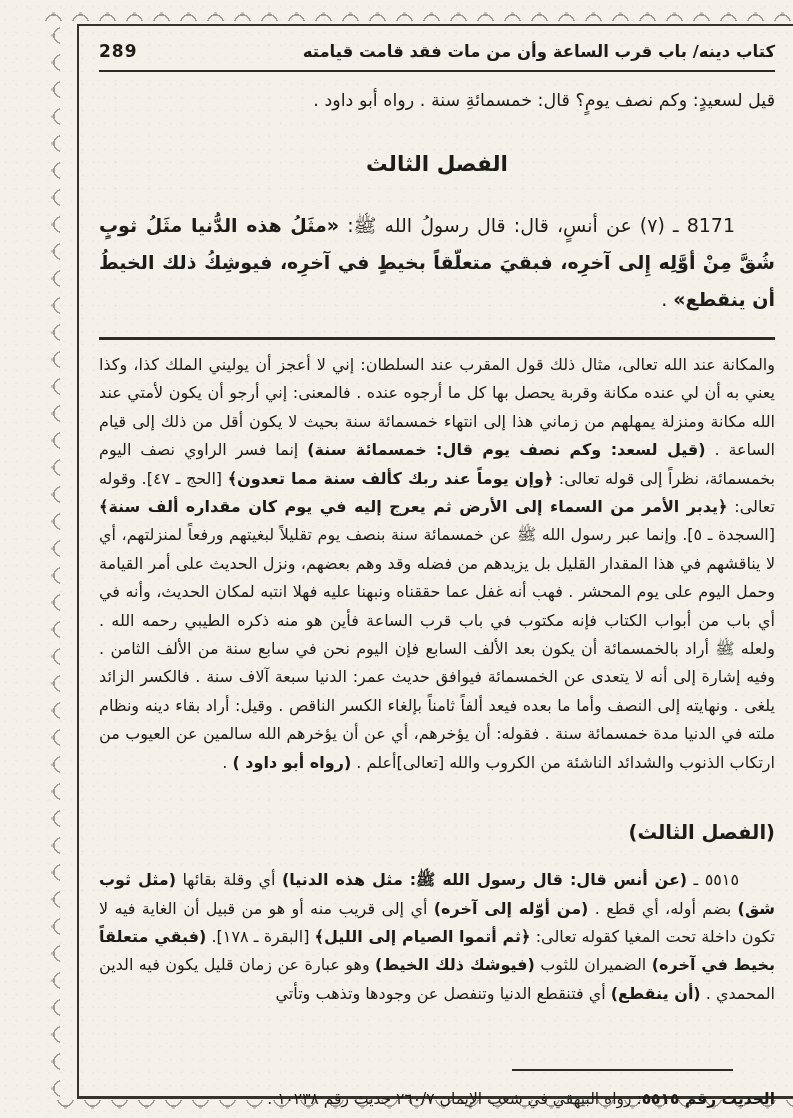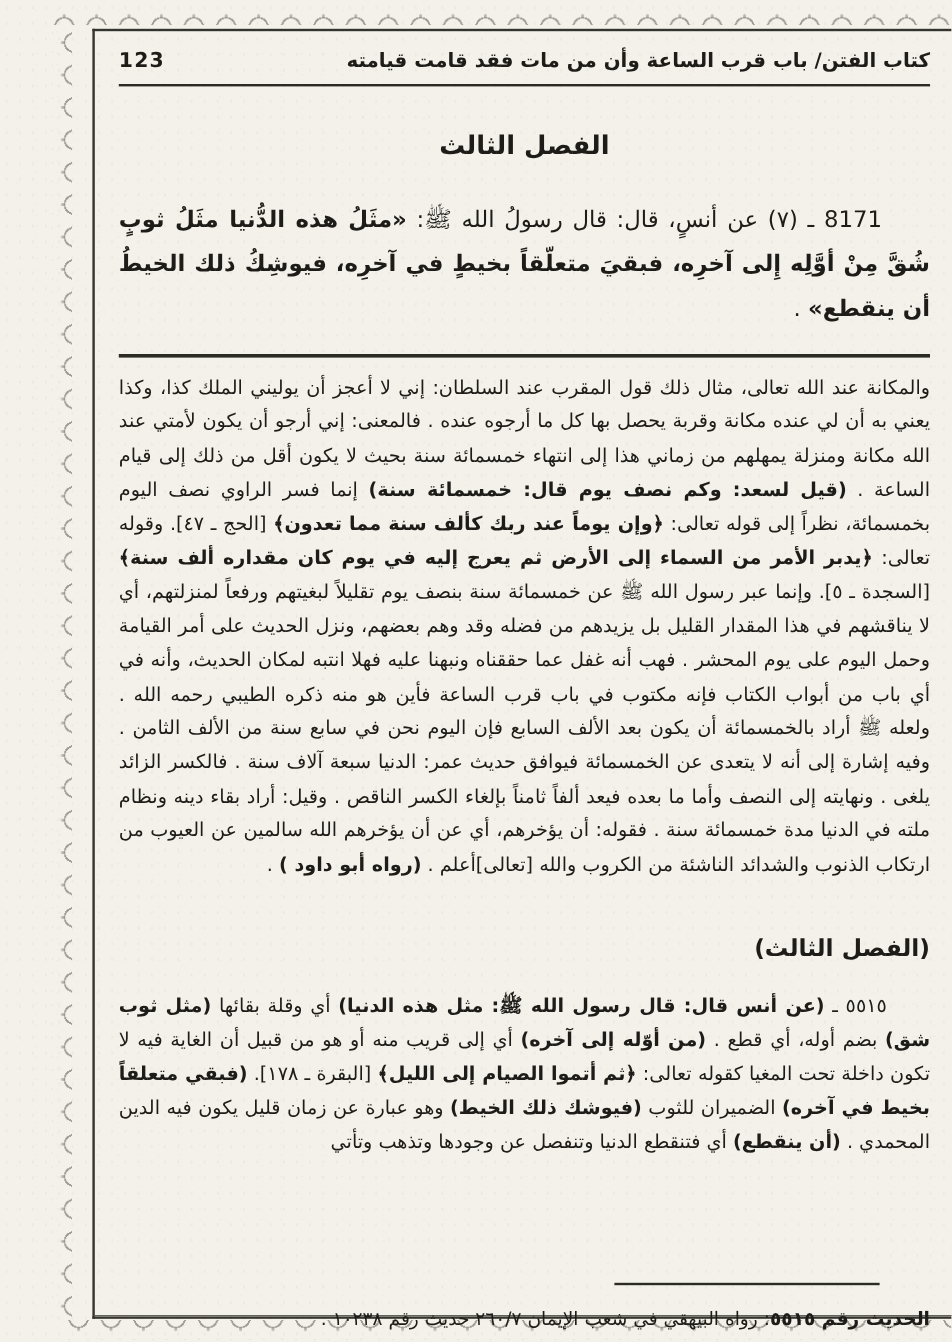--- a/index.html
+++ b/index.html
@@ -104,25 +104,26 @@
 <div class="page">
 
   <div class="orn-top"></div>
   <div class="orn-left"></div>
   <div class="orn-bottom"></div>
 
   <div class="frame">
     <div class="content">
 
       <div class="hdr">
-        <div class="hdr-title">كتاب الفتن/ باب قرب الساعة وأن من مات فقد قامت قيامته</div>
-        <div class="hdr-num">123</div>
+        <div class="hdr-title">كتاب دينه/ باب قرب الساعة وأن من مات فقد قامت قيامته</div>
+        <div class="hdr-num">289</div>
       </div>
       <hr class="hdr-rule">
 
+      <p class="intro"><span>قيل لسعيدٍ: وكم نصف يومٍ؟ قال: خمسمائةِ سنة . رواه أبو داود .</span></p>
 
       <div class="chapter-h">الفصل الثالث</div>
 
       <p class="hadith"><span>8171 ـ (٧) عن أنسٍ، قال: قال رسولُ الله ﷺ: </span><span class="b">«مثَلُ هذه الدُّنيا مثَلُ ثوبٍ شُقَّ مِنْ أوَّلِه إِلى آخرِه، فبقيَ متعلّقاً بخيطٍ في آخرِه، فيوشِكُ ذلك الخيطُ أن ينقطع»</span><span> .</span></p>
 
       <div class="divider"></div>
 
       <p class="commentary"><span>والمكانة عند الله تعالى، مثال ذلك قول المقرب عند السلطان: إني لا أعجز أن يوليني الملك كذا، وكذا يعني به أن لي عنده مكانة وقربة يحصل بها كل ما أرجوه عنده . فالمعنى: إني أرجو أن يكون لأمتي عند الله مكانة ومنزلة يمهلهم من زماني هذا إلى انتهاء خمسمائة سنة بحيث لا يكون أقل من ذلك إلى قيام الساعة . </span><span class="b">(قيل لسعد: وكم نصف يوم قال: خمسمائة سنة)</span><span> إنما فسر الراوي نصف اليوم بخمسمائة، نظراً إلى قوله تعالى: </span><span class="b">﴿وإن يوماً عند ربك كألف سنة مما تعدون﴾</span><span> [الحج ـ ٤٧]. وقوله تعالى: </span><span class="b">﴿يدبر الأمر من السماء إلى الأرض ثم يعرج إليه في يوم كان مقداره ألف سنة﴾</span><span> [السجدة ـ ٥]. وإنما عبر رسول الله ﷺ عن خمسمائة سنة بنصف يوم تقليلاً لبغيتهم ورفعاً لمنزلتهم، أي لا يناقشهم في هذا المقدار القليل بل يزيدهم من فضله وقد وهم بعضهم، ونزل الحديث على أمر القيامة وحمل اليوم على يوم المحشر . فهب أنه غفل عما حققناه ونبهنا عليه فهلا انتبه لمكان الحديث، وأنه في أي باب من أبواب الكتاب فإنه مكتوب في باب قرب الساعة فأين هو منه ذكره الطيبي رحمه الله . ولعله ﷺ أراد بالخمسمائة أن يكون بعد الألف السابع فإن اليوم نحن في سابع سنة من الألف الثامن . وفيه إشارة إلى أنه لا يتعدى عن الخمسمائة فيوافق حديث عمر: الدنيا سبعة آلاف سنة . فالكسر الزائد يلغى . ونهايته إلى النصف وأما ما بعده فيعد ألفاً ثامناً بإلغاء الكسر الناقص . وقيل: أراد بقاء دينه ونظام ملته في الدنيا مدة خمسمائة سنة . فقوله: أن يؤخرهم، أي عن أن يؤخرهم الله سالمين عن العيوب من ارتكاب الذنوب والشدائد الناشئة من الكروب والله [تعالى]أعلم . </span><span class="b">(رواه أبو داود )</span><span> .</span></p>
 
       <div class="chapter-h2">(الفصل الثالث)</div>

